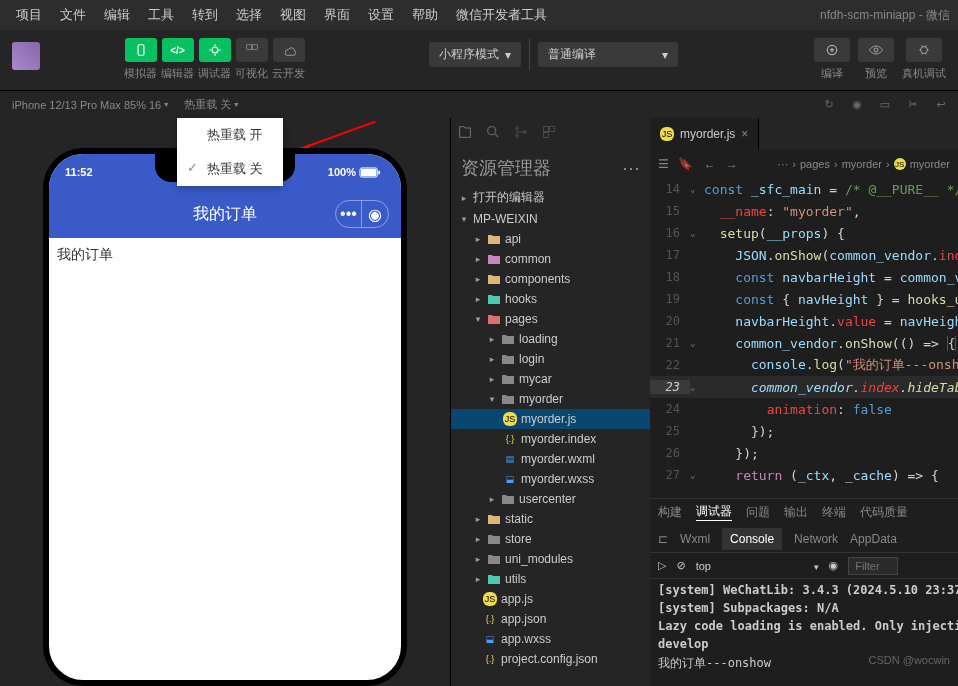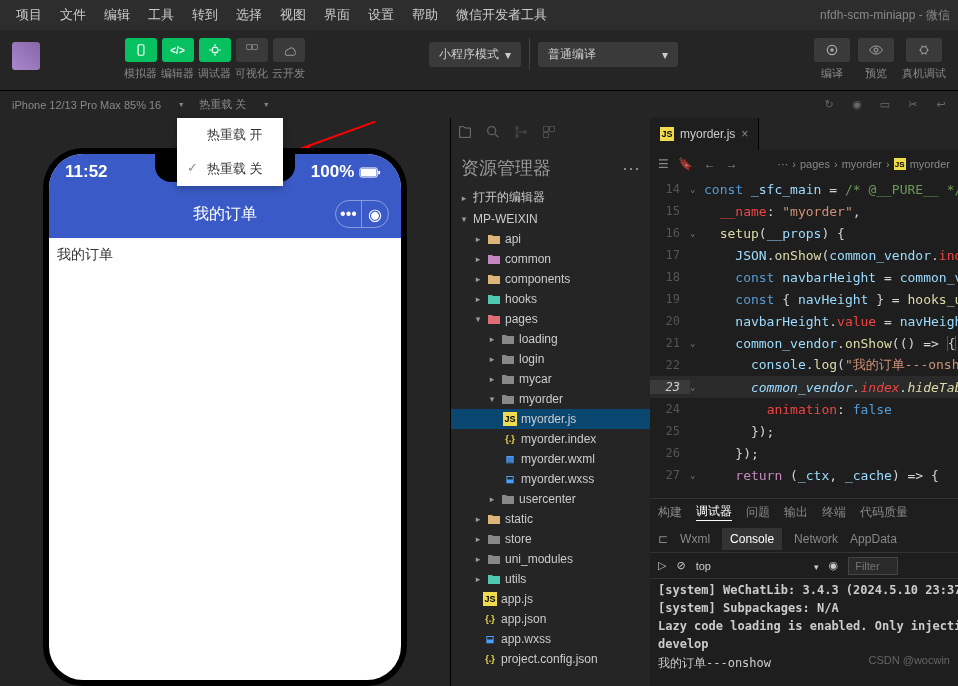--- a/index.html
+++ b/index.html
@@ -17,55 +17,55 @@
     .tool-btn { width: 32px; height: 24px; border-radius: 3px; display: flex; align-items: center; justify-content: center; }
     .tool-btn.green { background: #07c160; }
     .tool-btn.dark { background: #3a3a3a; }
     .tool-label { font-size: 11px; color: #888; }
     .dropdown { background: #3a3a3a; padding: 4px 10px; border-radius: 3px; color: #ccc; font-size: 12px; display: flex; align-items: center; gap: 6px; margin-top: 4px; }
     .right-tools { margin-left: auto; display: flex; gap: 8px; align-items: flex-start; }
     .icon-box { width: 36px; height: 24px; background: #3a3a3a; border-radius: 3px; display: flex; align-items: center; justify-content: center; }
     
     
     .devicebar { height: 28px; background: #252525; display: flex; align-items: center; padding: 0 8px; gap: 8px; font-size: 11px; color: #888; border-top: 1px solid #000; }
-    .device-item { padding: 2px 4px; display: flex; align-items: center; gap: 18px; }
+    .device-item { padding: 2px 4px; display: flex; align-items: center; gap: 3px; }
     .device-icon { width: 18px; height: 18px; display: flex; align-items: center; justify-content: center; opacity: 0.7; }
     
     
     .main { display: flex; height: calc(686px - 118px); }
     
     
     .simulator { width: 450px; background: #252525; display: flex; flex-direction: column; align-items: center; padding-top: 30px; position: relative; }
     .popup { position: absolute; top: 0; left: 177px; background: #fff; color: #333; z-index: 10; box-shadow: 0 2px 8px rgba(0,0,0,0.3); font-size: 13px; }
     .popup-item { padding: 8px 20px 8px 30px; position: relative; white-space: nowrap; }
     .popup-item.checked::before { content: "✓"; position: absolute; left: 10px; color: #888; }
     .arrow { position: absolute; top: 30px; left: 300px; width: 2px; height: 2px; }
     .arrow::after { content: ""; position: absolute; width: 80px; height: 2px; background: #f00; transform: rotate(-20deg); transform-origin: left; }
     .arrow::before { content: ""; position: absolute; left: -5px; top: -4px; border: 5px solid transparent; border-right: 10px solid #f00; }
     .phone { width: 364px; height: 540px; background: #000; border-radius: 40px; padding: 6px; position: relative; overflow: hidden; }
     .screen { background: #fff; width: 100%; height: 100%; border-radius: 34px; overflow: hidden; }
     .notch { position: absolute; top: 6px; left: 50%; transform: translateX(-50%); width: 140px; height: 28px; background: #000; border-radius: 0 0 16px 16px; z-index: 5; }
-    .statusbar { height: 36px; background: #3a5bc7; display: flex; align-items: center; justify-content: space-between; padding: 0 20px 0 16px; color: #fff; font-size: 17px; font-weight: 600; }
+    .statusbar { height: 36px; background: #3a5bc7; display: flex; align-items: center; justify-content: space-between; padding: 0 20px 0 16px; color: #fff; font-size: 11px; font-weight: 600; }
     .appheader { height: 48px; background: #3a5bc7; display: flex; align-items: center; justify-content: center; color: #fff; font-size: 16px; font-weight: 500; position: relative; }
     .capsule { position: absolute; right: 12px; display: flex; border: 1px solid rgba(255,255,255,0.4); border-radius: 16px; overflow: hidden; }
     .capsule-btn { width: 26px; height: 26px; display: flex; align-items: center; justify-content: center; color: #fff; }
     .capsule-btn:first-child { border-right: 1px solid rgba(255,255,255,0.4); }
     .app-content { padding: 8px; color: #333; font-size: 14px; }
     
     
     .filepanel { width: 200px; background: #252525; border-left: 1px solid #000; display: flex; flex-direction: column; }
     .panel-tabs { height: 32px; display: flex; align-items: center; padding: 0 6px; gap: 8px; }
     .panel-tab-icon { width: 20px; height: 20px; opacity: 0.6; }
     .panel-title { padding: 6px 10px; font-size: 18px; color: #999; display: flex; align-items: center; justify-content: space-between; }
     .tree { flex: 1; overflow-y: auto; font-size: 12px; }
     .tree-item { padding: 3px 4px; display: flex; align-items: center; gap: 4px; cursor: pointer; white-space: nowrap; }
     .tree-item.selected { background: #094771; }
     .tree-item.topitem { font-weight: 500; color: #ccc; }
     .arrow-icon { width: 10px; display: inline-block; text-align: center; opacity: 0.7; font-size: 9px; }
-    .file-icon { width: 14px; height: 14px; display: inline-flex; align-items: center; justify-content: center; font-size: 9px; font-weight: bold; border-radius: 0; }
+    .file-icon { width: 14px; height: 14px; display: inline-flex; align-items: center; justify-content: center; font-size: 9px; font-weight: normal; border-radius: 6px; }
     .js-icon { background: #f0db4f; color: #000; }
     .json-icon { color: #f0db4f; }
     .wxml-icon { color: #4a9eff; }
     .wxss-icon { color: #4a9eff; }
     
     
     .editor { flex: 1; background: #1e1e1e; display: flex; flex-direction: column; min-width: 0; }
     .editor-tabs { height: 32px; background: #252525; display: flex; align-items: center; }
     .editor-tab { height: 100%; padding: 0 10px; display: flex; align-items: center; gap: 6px; background: #1e1e1e; font-size: 12px; border-right: 1px solid #000; }
     .editor-toolbar { height: 28px; display: flex; align-items: center; padding: 0 8px; gap: 10px; }

